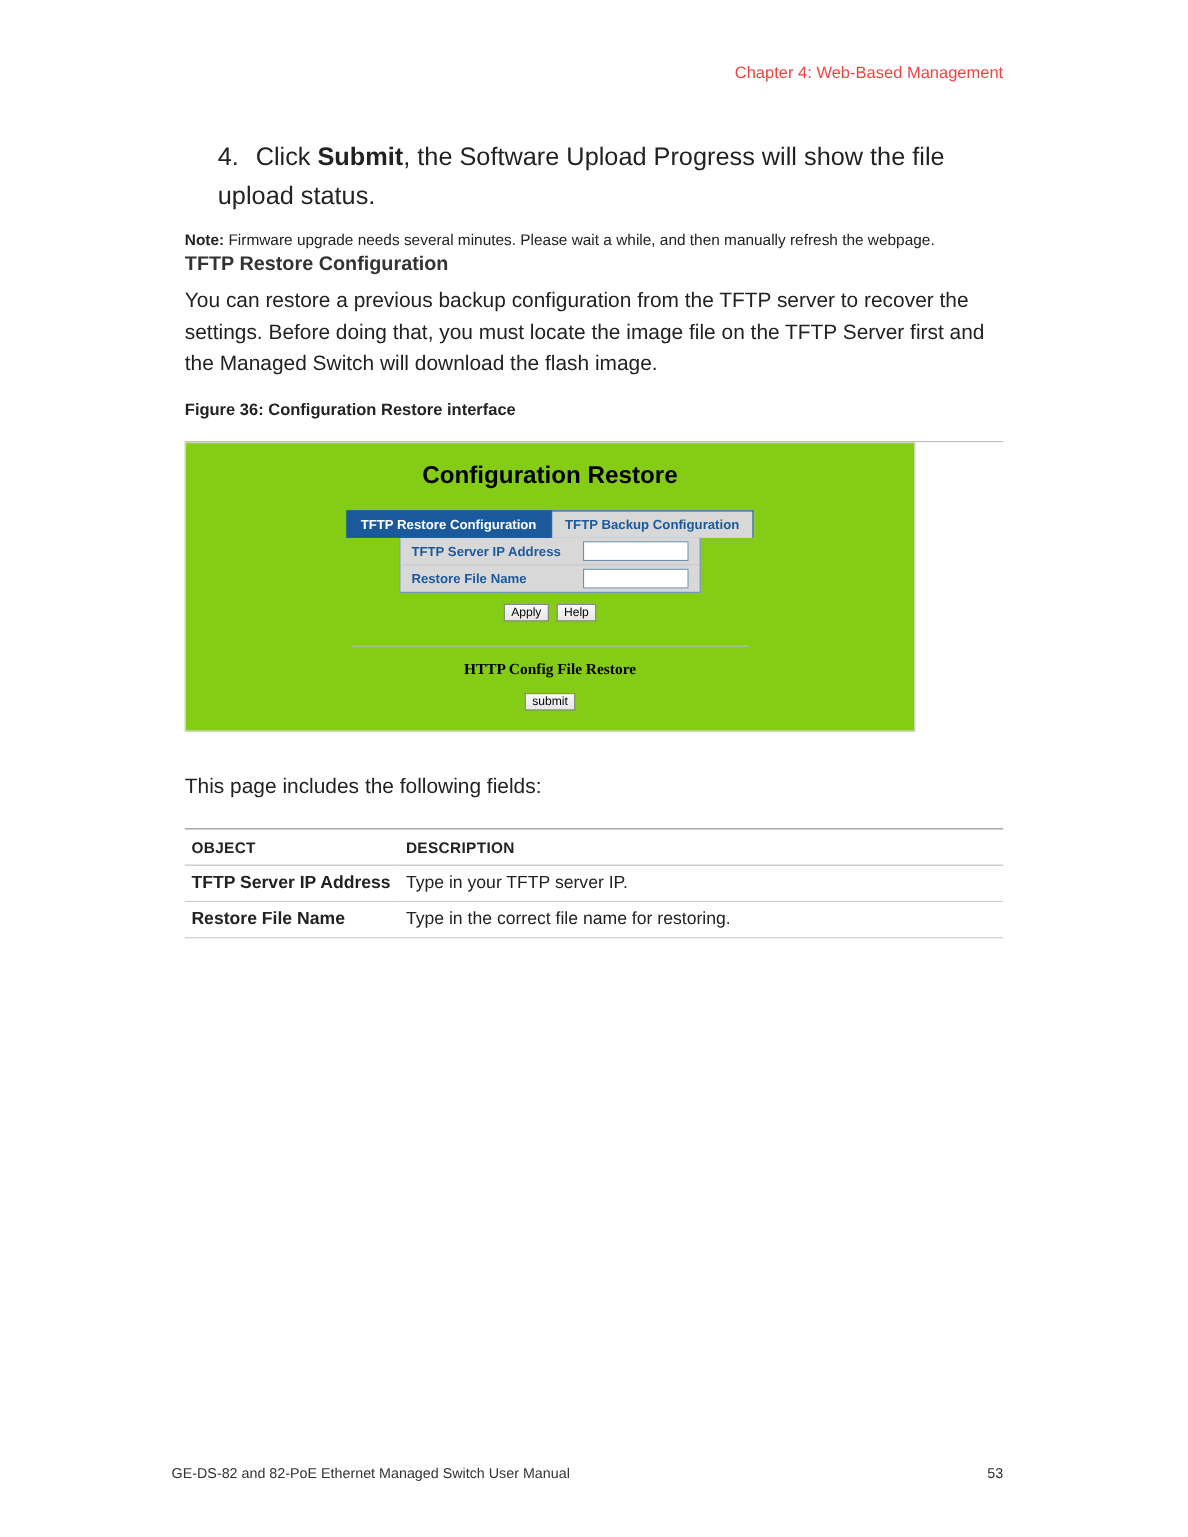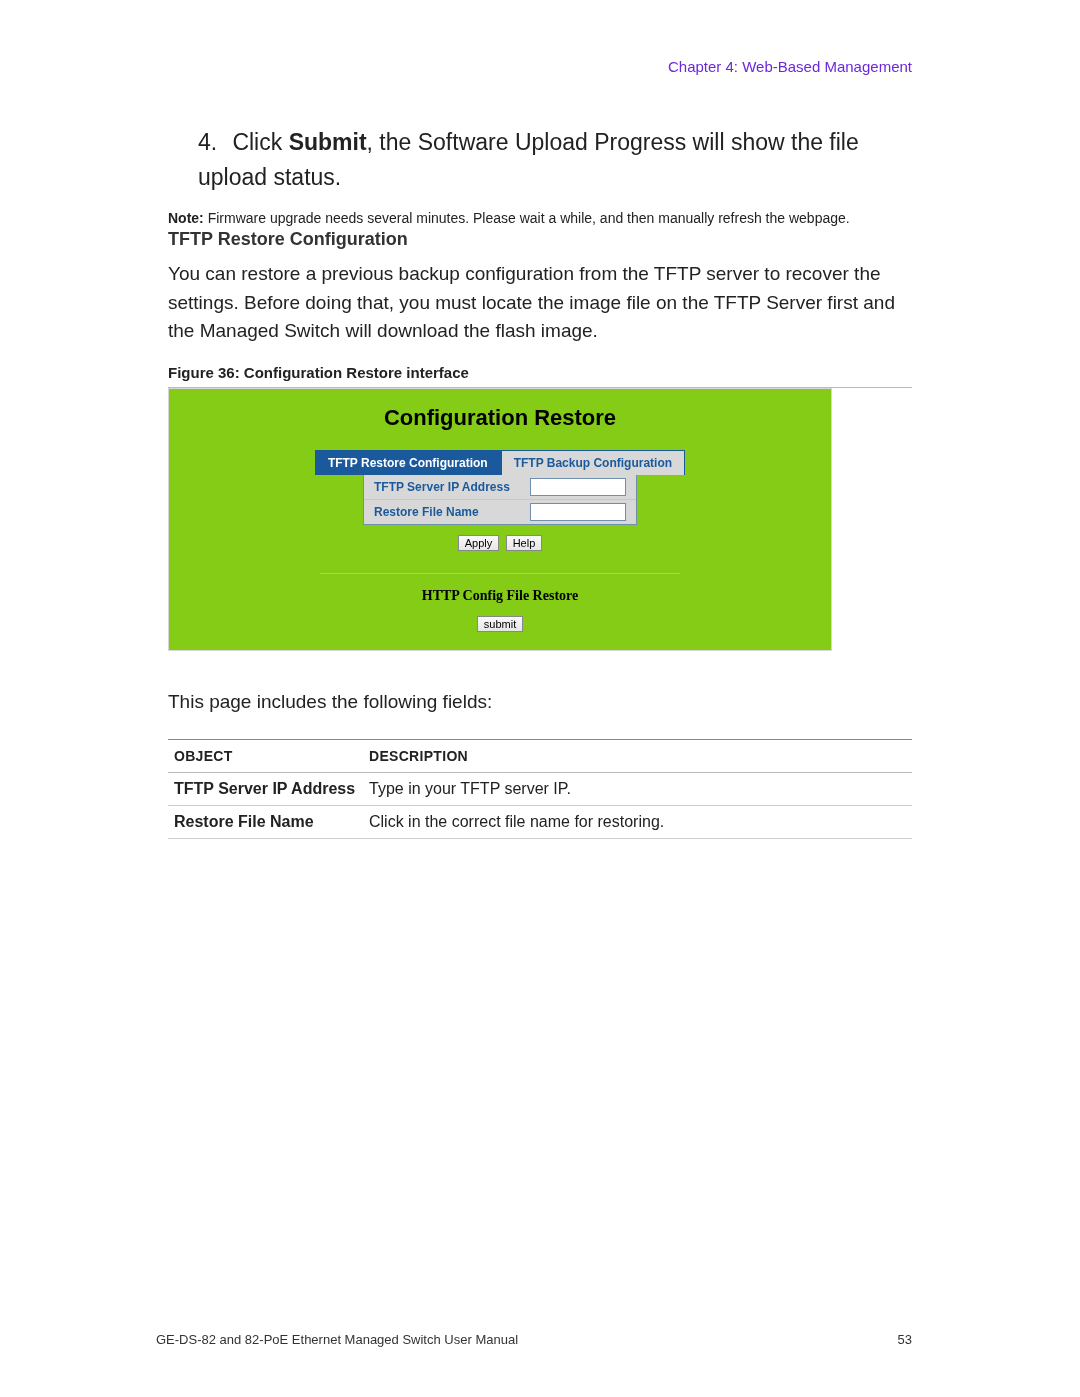--- a/index.html
+++ b/index.html
@@ -1,25 +1,25 @@
 <!DOCTYPE html>
 <html><head>
 <meta charset="utf-8">
 <style>
   * { box-sizing: border-box; margin: 0; padding: 0; }
   html, body { width: 1080px; height: 1397px; background: #fff; font-family: "Segoe UI", Arial, sans-serif; color: #222; }
   .page { position: relative; width: 1080px; height: 1397px; padding: 58px 168px 50px 168px; }
-  .header-line { text-align: right; font-size: 15px; color: #6d28d9; margin-bottom: 50px; }
+  .header-line { text-align: right; font-size: 15px; color: #ef4444; margin-bottom: 50px; }
   .step-line { margin-left: 30px; font-size: 23px; line-height: 1.5; }
   .step-num { display: inline-block; width: 28px; }
   .note-line { font-size: 14px; line-height: 1.5; margin-top: 14px; }
   h2.section-title { font-size: 30px; color: #666; font-weight: 400; margin-top: 44px; margin-bottom: 18px; letter-spacing: 0.3px; }
   h3.subsection { font-size: 18px; color: #333; font-weight: 600; margin-bottom: 10px; }
   p.body-text { font-size: 19px; line-height: 1.5; margin-bottom: 18px; }
-  .figure-caption { font-size: 15px; font-weight: 600; margin-top: 18px; margin-bottom: 6px; }
+  .figure-caption { font-size: 15px; font-weight: 600; margin-top: 18px; margin-bottom: 20px; }
   .figure-hr { border: none; border-top: 1px solid #bbb; margin-bottom: 0; }
 
   
   .screenshot {
     width: 664px; margin: 0 auto 0 0; background: #84cc16; border: 1px solid #d6d6d6;
     padding: 16px 0 18px 0;
   }
   .screenshot-inner { width: 100%; }
   .sc-title { text-align: center; font-family: Arial, sans-serif; font-size: 22px; font-weight: bold; color: #000; margin-bottom: 18px; }
   .tabs { display: flex; justify-content: center; gap: 0; }
@@ -123,21 +123,21 @@
         <th>DESCRIPTION</th>
       </tr>
     </thead>
     <tbody>
       <tr>
         <td class="obj">TFTP Server IP Address</td>
         <td>Type in your TFTP server IP.</td>
       </tr>
       <tr>
         <td class="obj">Restore File Name</td>
-        <td>Click in the correct file name for restoring.</td>
+        <td>Type in the correct file name for restoring.</td>
       </tr>
     </tbody>
   </table>
 
   <div class="footer">
     <span>GE-DS-82 and 82-PoE Ethernet Managed Switch User Manual</span>
     <span>53</span>
   </div>
 
 </div>

